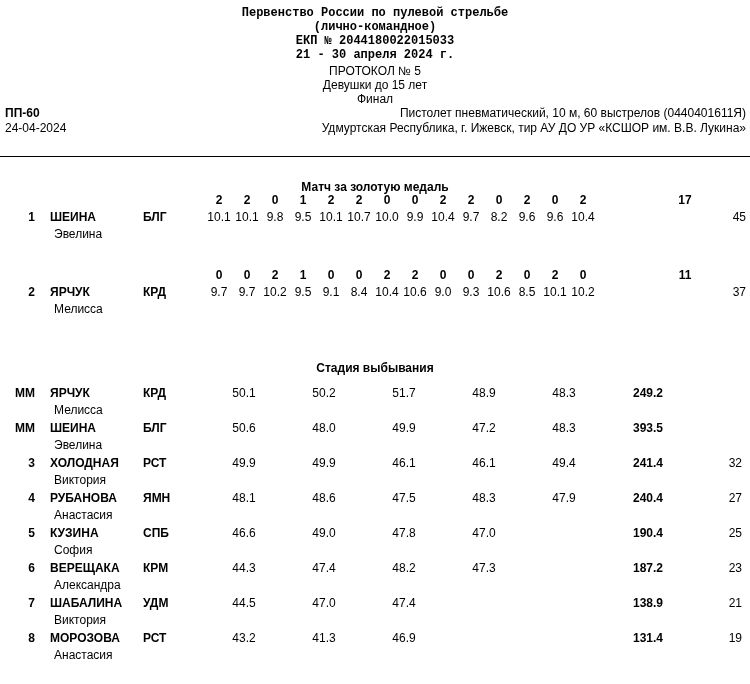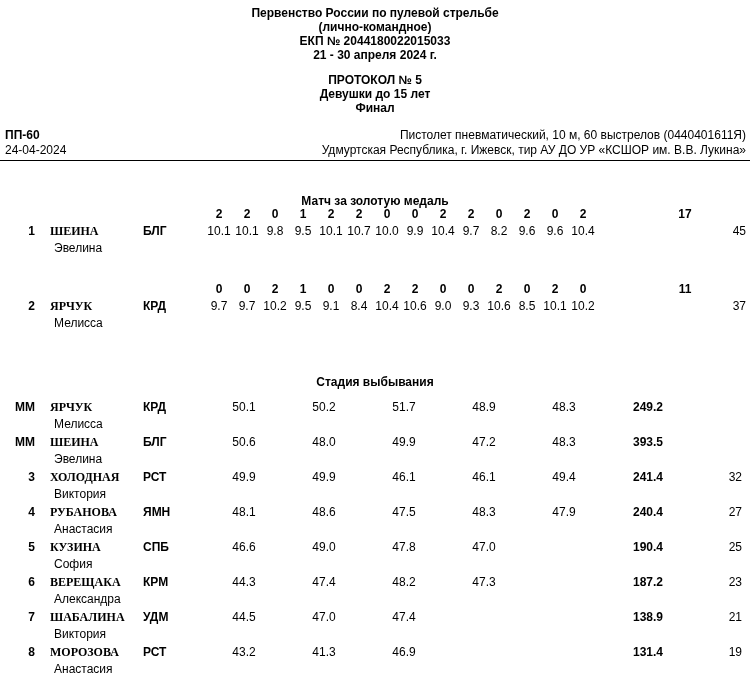--- a/index.html
+++ b/index.html
@@ -1,36 +1,36 @@
 <!DOCTYPE html>
 <html><head>
 <meta charset="utf-8">
 <style>
   * { margin:0; padding:0; box-sizing:border-box; }
   html,body { background:#ffffff; }
   body { font-family:"Liberation Sans", sans-serif; font-size:12px; color:#000; }
   .page { width:750px; height:684px; background:#ffffff; overflow:hidden; }
-  .hdr { text-align:center; font-weight:bold; line-height:14px; padding-top:6px; }
-  .hdr2 { text-align:center; font-weight:bold; line-height:14px; margin-top:11px; }
-  .info { display:flex; justify-content:space-between; margin-top:13px;
-          border-bottom:1px solid #000; padding:0 4px 2px 5px; line-height:15px;align-items:center; }
+  .hdr { text-align:center; font-weight:bold; line-height:14px; padding-top:6px;font-family:Liberation Mono, monospace; }
+  .hdr2 { text-align:center; font-weight:normal; line-height:14px; margin-top:2px; }
+  .info { display:flex; justify-content:space-between; 
+          border-bottom:1px solid #000; padding:0 4px 20px 5px; line-height:15px;align-items:center; }
   .info-right { text-align:right; }
   .b { font-weight:bold; }
   .sec-title { text-align:center; font-weight:bold; line-height:14px; }
-  .t-match { margin-top:33px; }
+  .t-match { margin-top:23px; }
   .t-elim  { margin-top:41px; }
   table { border-collapse:collapse; table-layout:fixed; width:750px; }
   td { font-size:12px; line-height:13px; vertical-align:top;
        white-space:nowrap; overflow:hidden; padding:0; }
   tr.h13 { height:13px; } tr.h17 { height:17px; } tr.h18 { height:18px; }
   tr.gap { height:24px; }
   .m-tbl { margin-top:0; } .e-tbl { margin-top:12px; }
   .ctr { text-align:center; }
   .rk  { text-align:right; padding-right:5px; }
-  .nm  { padding-left:10px;font-family:Liberation Serif, serif; }
+  .nm  { padding-left:10px; }
   .fn  { padding-left:14px; }
   .rg  { padding-left:8px; }
   .sc  { text-align:right; padding-right:4px; }
   .rp  { text-align:right; padding-right:8px; }
 </style>
 </head>
 <body>
 
 <div class="page">
 

